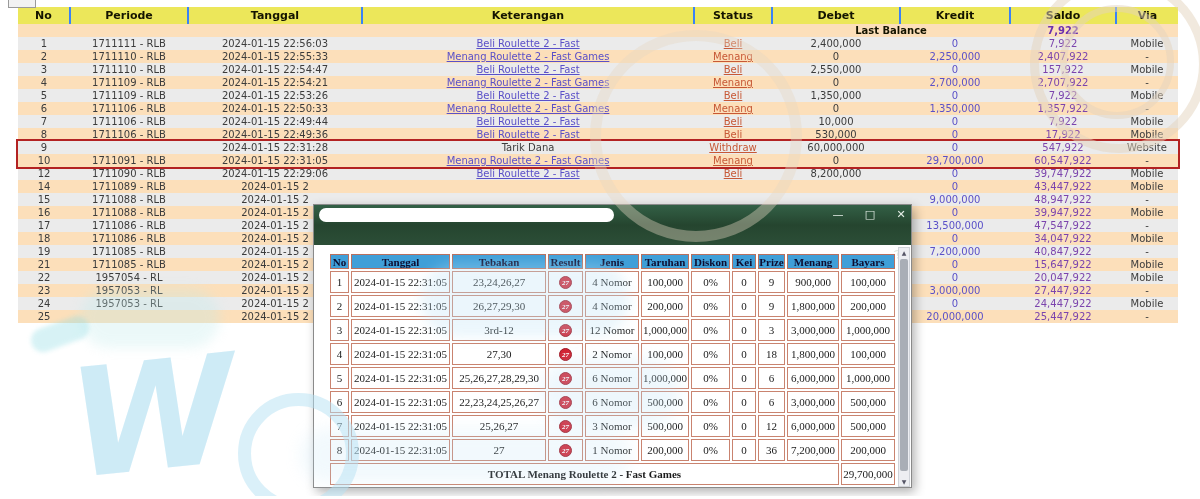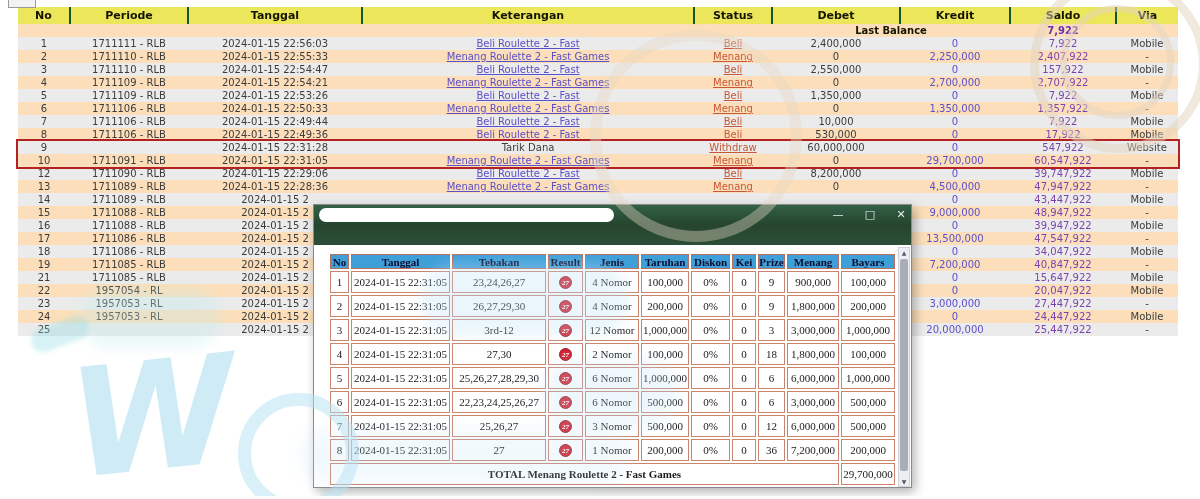--- a/index.html
+++ b/index.html
@@ -7,21 +7,21 @@
          font-family:"DejaVu Sans",sans-serif;}
 
   
   .frag{position:absolute;left:8px;top:0;width:26px;height:7px;border:1px solid #9a9a9a;
         border-top:none;background:#f2f2f2;z-index:2;}
 
   
   table.main{position:absolute;left:18px;top:7px;width:1160px;border-collapse:collapse;
              table-layout:fixed;font:10px "DejaVu Sans",sans-serif;color:#3c3c3c;z-index:1;}
   table.main th{background:#ece75a;height:17px;font-size:11px;font-weight:bold;color:#141400;
-                border-left:2px solid #14532d;padding:0;overflow:hidden;white-space:nowrap;}
+                border-left:2px solid #3b82f6;padding:0;overflow:hidden;white-space:nowrap;}
   table.main th:first-child{border-left:none;}
   table.main td{height:13px;line-height:13px;padding:0;text-align:center;white-space:nowrap;
                 overflow:hidden;}
   tr.lastbal{background:#fcdfba;}
   tr.lastbal .lb-label{font-weight:bold;color:#141400;margin-top:44px;}
   tr.lastbal .lb-value{font-weight:bold;color:#6b2fae;}
   tbody.data tr:nth-child(odd){background:#ebebeb;}
   tbody.data tr:nth-child(even){background:#fcdfba;}
   tbody.data td:nth-child(5){color:#c75836;text-decoration:underline;}
   tbody.data td:nth-child(7){color:#5a50c8;}
@@ -274,33 +274,20 @@
     <td>
       <a class="ket" href="#">Beli Roulette 2 - Fast</a>
     </td>
     <td>Beli</td>
     <td>8,200,000</td>
     <td>0</td>
     <td>39,747,922</td>
     <td>Mobile</td>
   </tr>
         <tr>
-    <td>13</td>
-    <td>1711089 - RLB</td>
-    <td>2024-01-15 22:28:36</td>
-    <td>
-      <a class="ket" href="#">Menang Roulette 2 - Fast Games</a>
-    </td>
-    <td>Menang</td>
-    <td>0</td>
-    <td>4,500,000</td>
-    <td>47,947,922</td>
-    <td>-</td>
-  </tr>
-        <tr>
     <td>14</td>
     <td>1711089 - RLB</td>
     <td class="trunc">2024-01-15 2</td>
     <td>
       <a class="ket plain"></a>
     </td>
     <td></td>
     <td></td>
     <td>0</td>
     <td>43,447,922</td>

